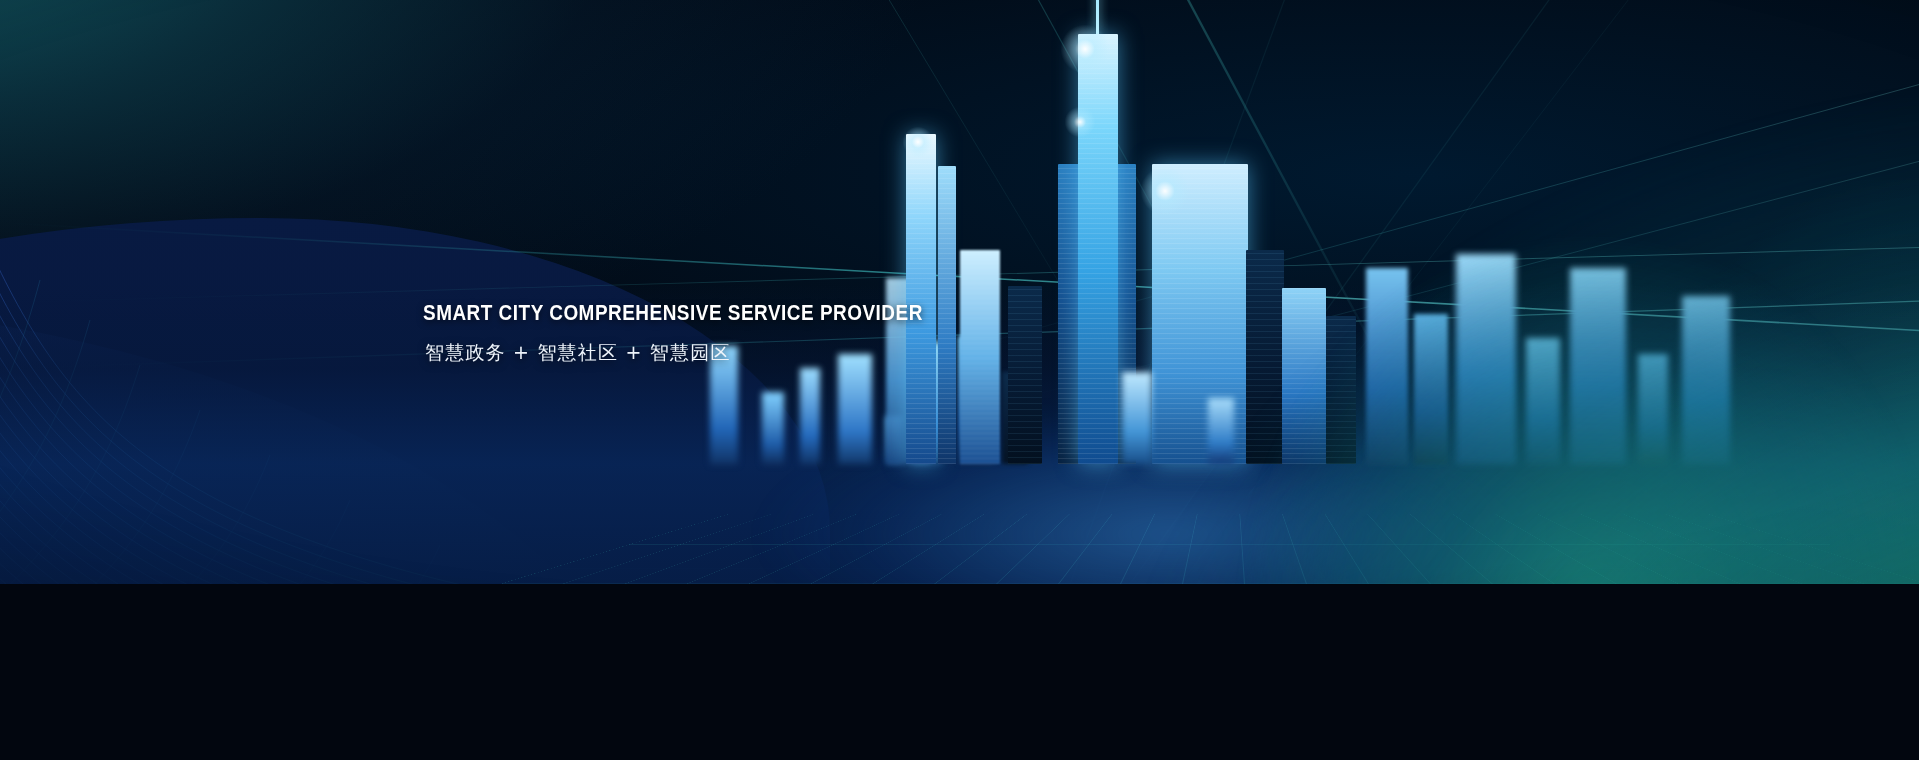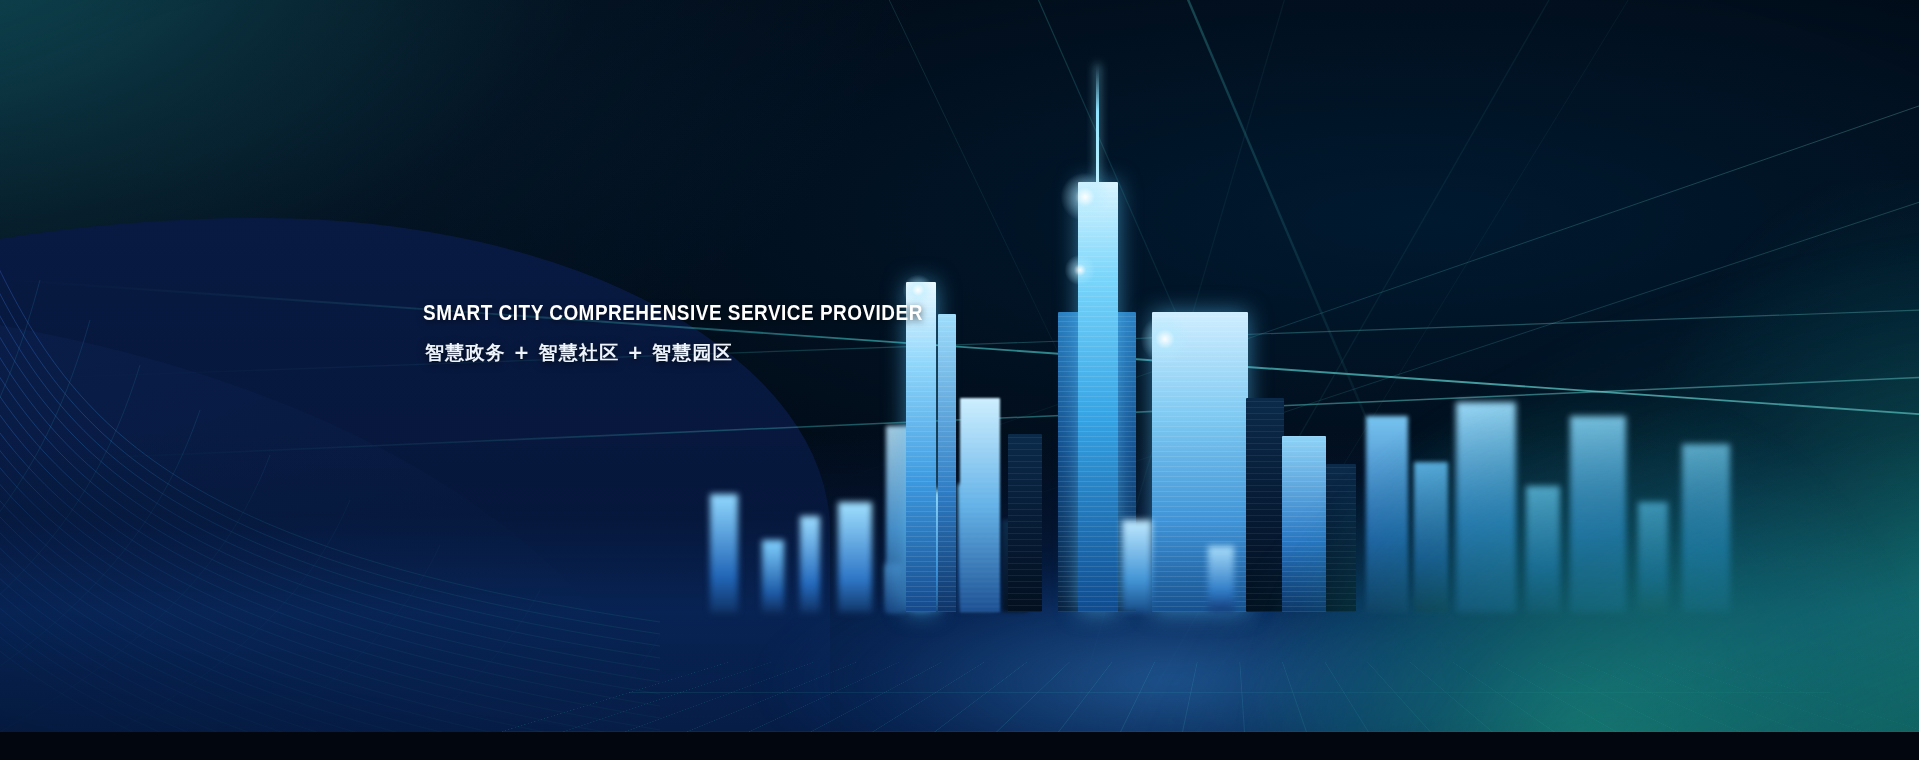--- a/index.html
+++ b/index.html
@@ -2,21 +2,21 @@
 <html lang="zh"><head>
 <meta charset="utf-8">
 <title>Smart City Banner</title>
 <style>
   html,body{margin:0;padding:0;background:#02060f;}
   body{font-family:"Liberation Sans","DejaVu Sans",sans-serif;}
 
   .banner{
     position:relative;
     width:1919px;
-    height:732px;
+    height:584px;
     overflow:hidden;
     background:#701a75;
   }
   .layer{position:absolute;inset:0;}
 
   
   .sky-base{
     background:
       radial-gradient(120% 95% at 74% 30%, rgba(0,26,48,0.95) 0%, rgba(2,7,16,1) 58%, #01050d 100%),
       linear-gradient(120deg,#12365c 0%,#0d2d4f 10%,#0a2242 22%,#07193a 34%,#051232 50%,#030c25 68%,#020815 85%,#01050e 100%);
@@ -158,21 +158,21 @@
     font-size:64px;
     line-height:1.02;
     letter-spacing:4px;
     white-space:nowrap;
     text-shadow:0 0 1px rgba(47,208,139,.9), 0 4px 18px rgba(0,0,0,.55);
   }
   .subline{
     margin:14px 0 0 2px;
     color:#eef4fb;
     font-family:"DejaVu Sans","Liberation Sans",sans-serif;
-    font-weight:700;
+    font-weight:400;
     font-size:19px;
     letter-spacing:1.2px;
     white-space:nowrap;
     text-shadow:0 2px 8px rgba(0,0,0,.7);
   }
 
   .vignette{
     position:absolute;inset:0;
     background:radial-gradient(120% 110% at 50% 45%, rgba(0,0,0,0) 52%, rgba(0,0,0,0.42) 100%);
     pointer-events:none;

